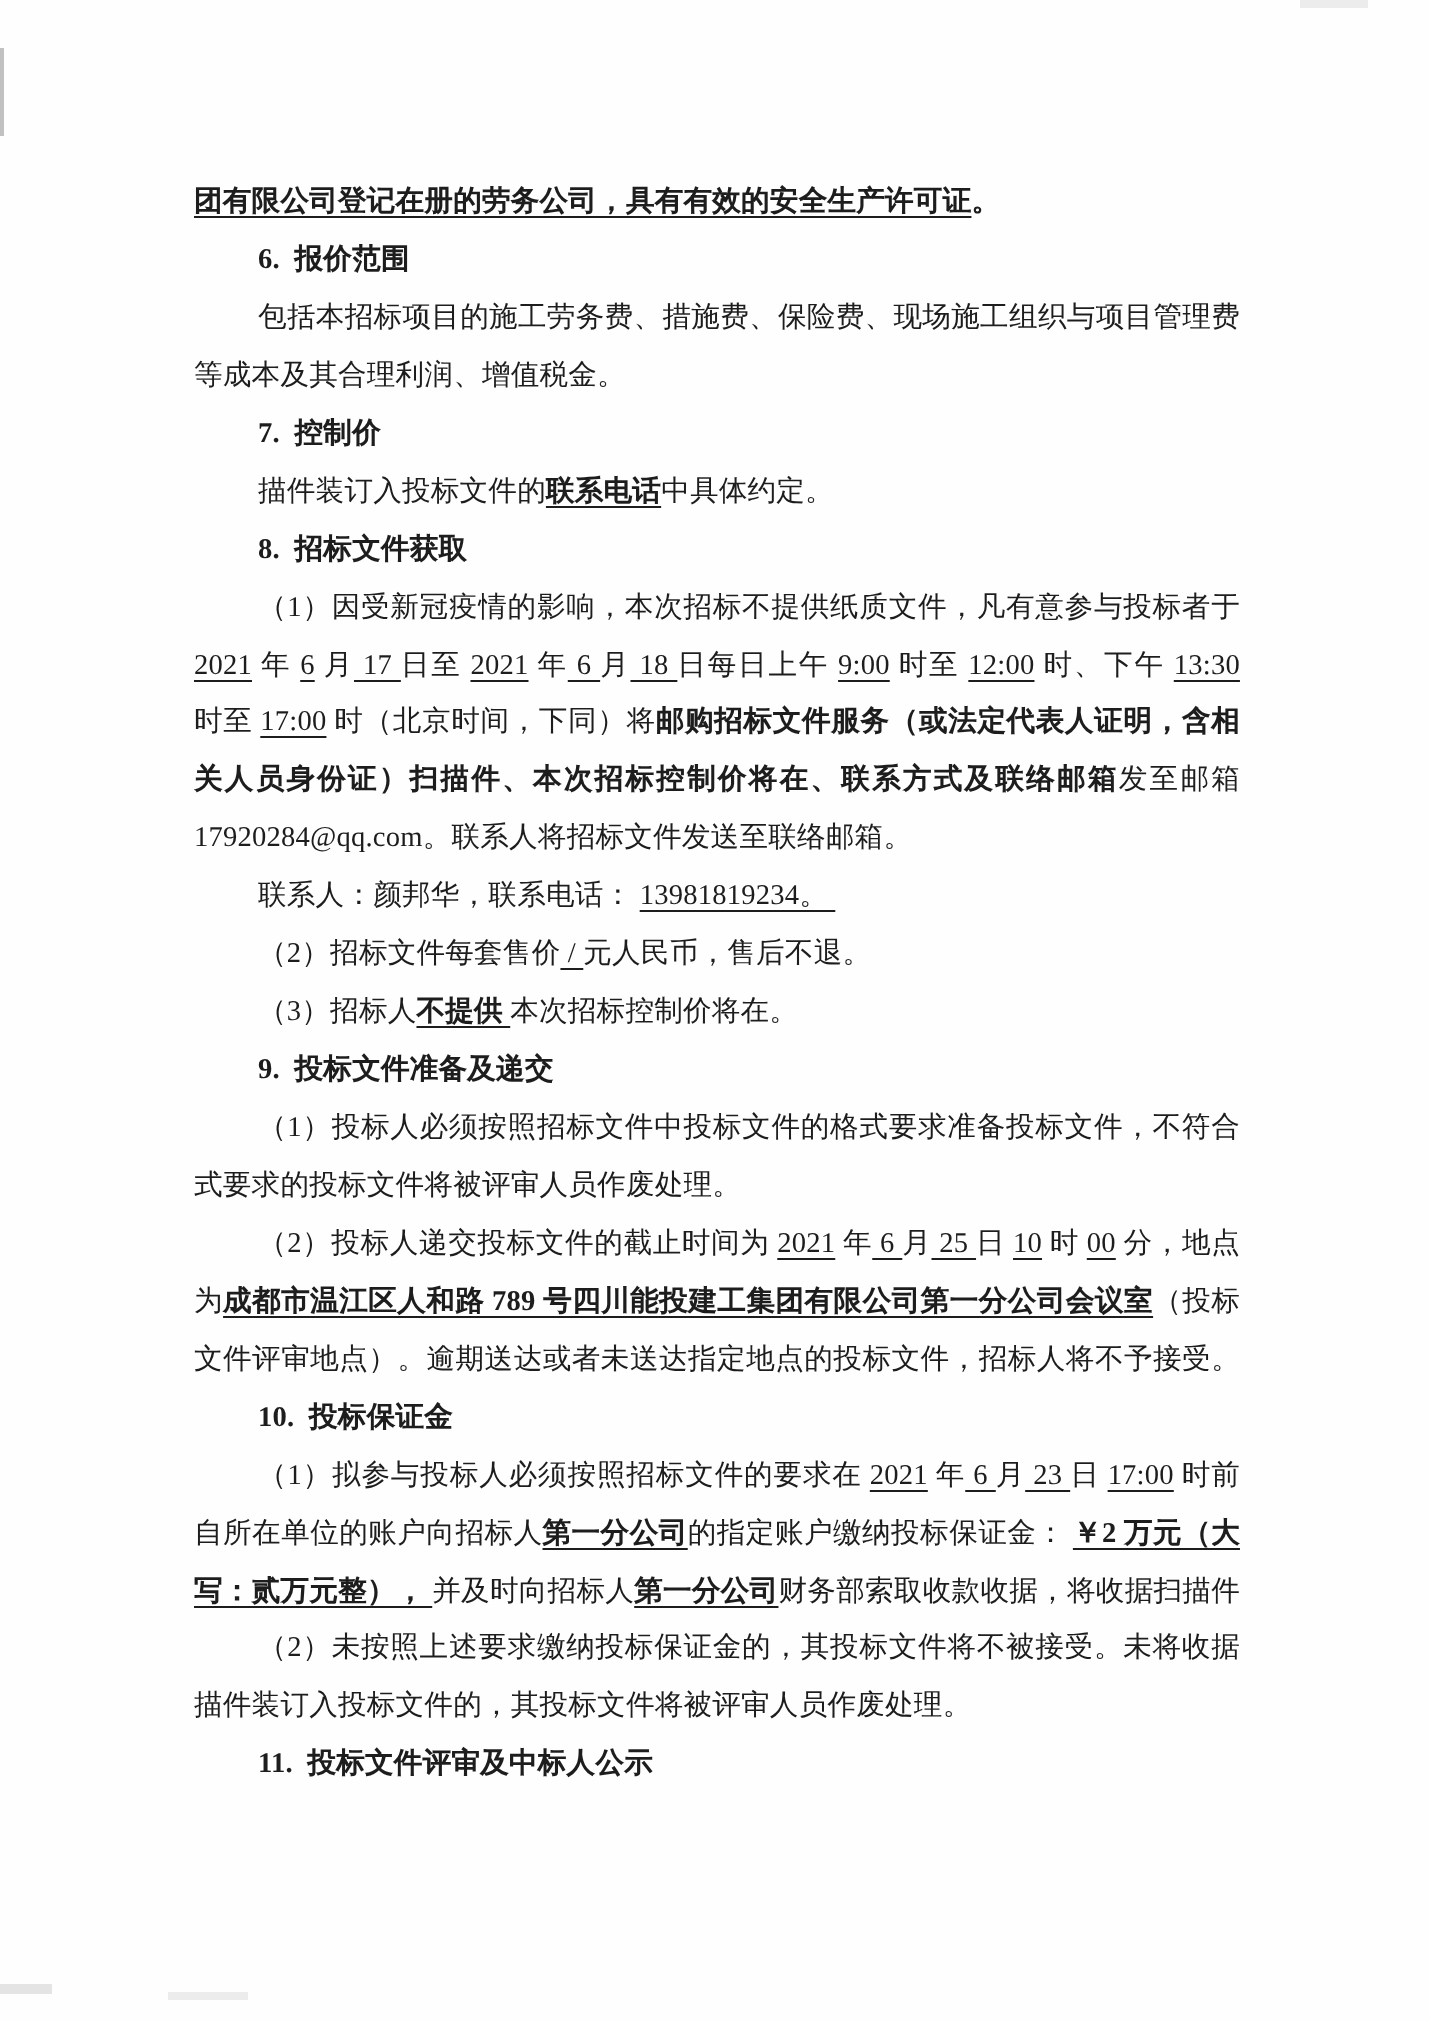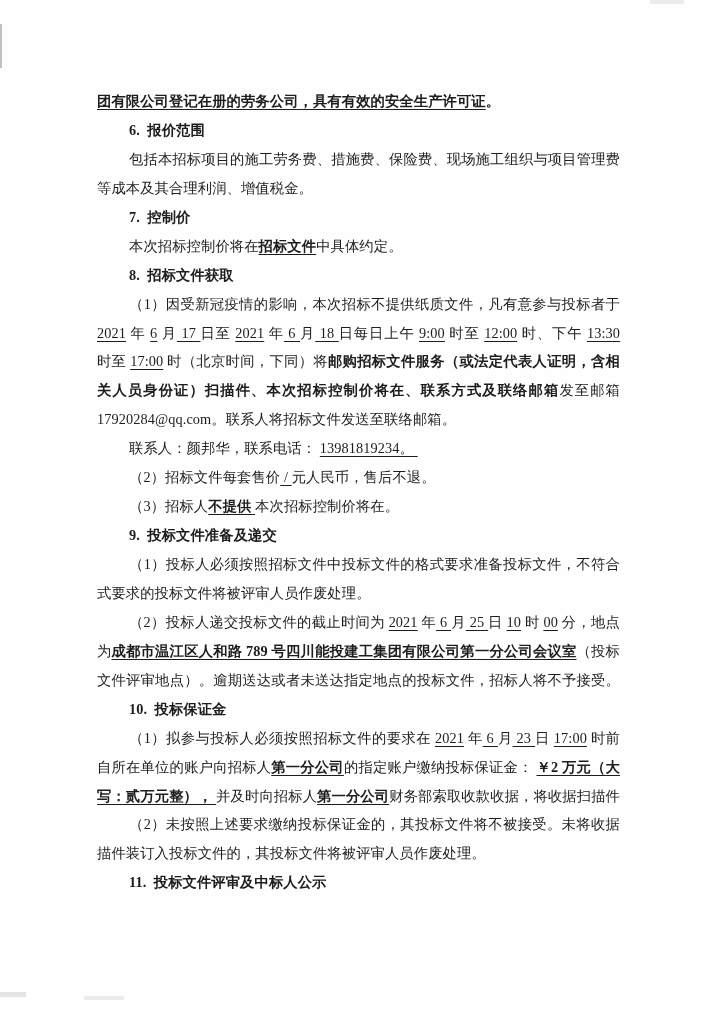--- a/index.html
+++ b/index.html
@@ -41,21 +41,21 @@
   <div class="artifact a1"></div>
   <div class="artifact a2"></div>
   <div class="artifact a3"></div>
   <div class="artifact a4"></div>
   <div class="content">
       <div class="line"><span class="b u">团有限公司登记在册的劳务公司，具有有效的安全生产许可证</span><span class="b ">。</span></div>
       <div class="line heading indent"><span class="b ">6.&nbsp;&nbsp;报价范围</span></div>
       <div class="line indent justify"><span class="">包括本招标项目的施工劳务费、措施费、保险费、现场施工组织与项目管理费</span></div>
       <div class="line"><span class="">等成本及其合理利润、增值税金。</span></div>
       <div class="line heading indent"><span class="b ">7.&nbsp;&nbsp;控制价</span></div>
-      <div class="line indent"><span class="">本次招标控制价将在</span><span class="b u">招标文件</span><span class="">中具体约定。</span></div>
+      <div class="line indent"><span class="">描件装订入投标文件的</span><span class="b u">联系电话</span><span class="">中具体约定。</span></div>
       <div class="line heading indent"><span class="b ">8.&nbsp;&nbsp;招标文件获取</span></div>
       <div class="line indent justify"><span class="">（1）因受新冠疫情的影响，本次招标不提供纸质文件，凡有意参与投标者于</span></div>
       <div class="line justify"><span class="u">2021</span><span class="">&nbsp;年&nbsp;</span><span class="u">6</span><span class="">&nbsp;月</span><span class="u">&nbsp;17&nbsp;</span><span class="">日至&nbsp;</span><span class="u">2021</span><span class="">&nbsp;年</span><span class="u">&nbsp;6&nbsp;</span><span class="">月</span><span class="u">&nbsp;18&nbsp;</span><span class="">日每日上午&nbsp;</span><span class="u">9:00</span><span class="">&nbsp;时至&nbsp;</span><span class="u">12:00</span><span class="">&nbsp;时、下午&nbsp;</span><span class="u">13:30</span></div>
       <div class="line justify"><span class="">时至&nbsp;</span><span class="u">17:00</span><span class="">&nbsp;时（北京时间，下同）将</span><span class="b ">邮购招标文件服务（或法定代表人证明，含相</span></div>
       <div class="line justify"><span class="b ">关人员身份证）扫描件、本次招标控制价将在、联系方式及联络邮箱</span><span class="">发至邮箱</span></div>
       <div class="line"><span class="">17920284@qq.com。联系人将招标文件发送至联络邮箱。</span></div>
       <div class="line indent"><span class="">联系人：颜邦华，联系电话：&nbsp;</span><span class="u">13981819234。&nbsp;</span></div>
       <div class="line indent"><span class="">（2）招标文件每套售价</span><span class="u">&nbsp;/&nbsp;</span><span class="">元人民币，售后不退。</span></div>
       <div class="line indent"><span class="">（3）招标人</span><span class="b u">不提供&nbsp;</span><span class="">本次招标控制价将在。</span></div>
       <div class="line heading indent"><span class="b ">9.&nbsp;&nbsp;投标文件准备及递交</span></div>

